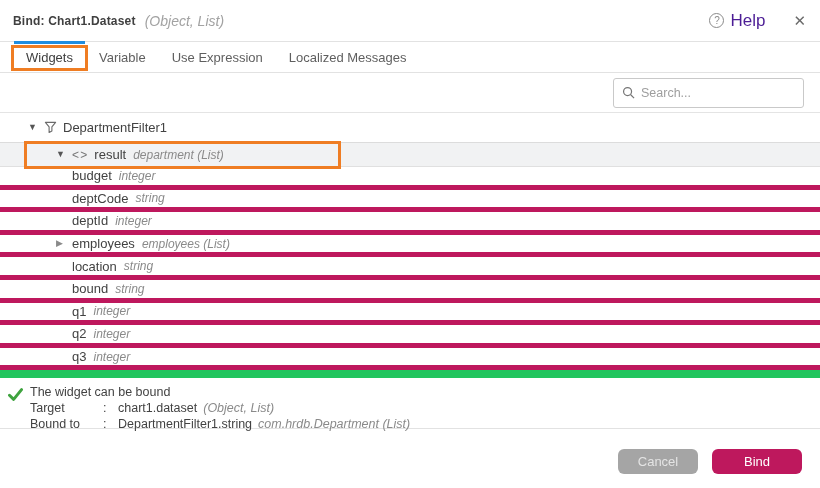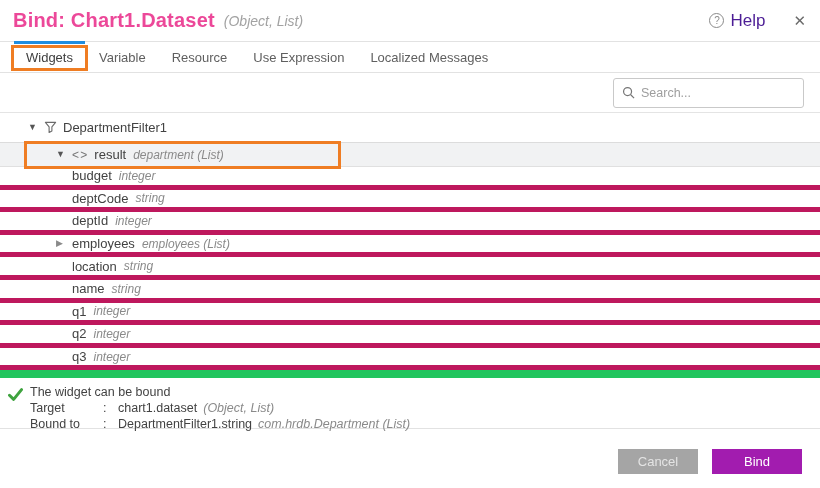--- a/index.html
+++ b/index.html
@@ -2,21 +2,21 @@
 <html><head>
 <meta charset="utf-8">
 <style>
   * { box-sizing: border-box; margin: 0; padding: 0; }
   html,body { width: 820px; height: 488px; background:#fff; }
   body { font-family: "Liberation Sans", sans-serif; color:#424242; overflow:hidden; }
   .dialog { width:820px; height:488px; background:#ffffff; position:relative; display:flex; flex-direction:column; }
 
   
   .hdr { height:41px; display:flex; align-items:center; padding:0 14px 0 13px; }
-  .hdr-title { font-size:20px; font-weight:600; color:#ec4899; letter-spacing:.2px; }
+  .hdr-title { font-size:12px; font-weight:600; color:#404040; letter-spacing:.2px; }
   .hdr-subtitle { font-size:14px; font-style:italic; color:#a2a2a2; margin-left:9px; }
   .hdr-right { margin-left:auto; display:flex; align-items:center; gap:10px; }
   .help-wrap { display:flex; align-items:center; gap:6px; cursor:pointer; }
   .help-circle { width:15px; height:15px; border:1.3px solid #8a8a8a; border-radius:50%; color:#8a8a8a;
                  font-size:10px; display:flex; align-items:center; justify-content:center; line-height:1; }
   .help-text { font-size:17px; color:#4c1d95; }
   .close-x { font-size:15px; color:#6b6b6b; margin-left:18px; cursor:pointer; line-height:1; }
 
   
   .tabs { height:32px; border-top:1px solid #e2e2e2; border-bottom:1px solid #e2e2e2;
@@ -57,24 +57,24 @@
   .check { position:absolute; left:8px; top:9px; }
   .status-line { margin-left:30px; font-size:12.5px; line-height:16px; color:#424242; }
   .status-label { display:inline-block; width:73px; }
   .status-colon { display:inline-block; width:15px; color:#424242; }
   .status-value {}
   .status-type { font-style:italic; color:#8a8a8a; margin-left:6px; }
 
   
   .footer { border-top:1px solid #e2e2e2; flex:1; display:flex; justify-content:flex-end;
             align-items:flex-start; gap:14px; padding:20px 18px 0 0; }
-  .btn { height:25px; border:none; border-radius:0; font-size:13px; cursor:pointer;
+  .btn { height:25px; border:none; border-radius:6px; font-size:13px; cursor:pointer;
          font-family:"Liberation Sans", sans-serif; }
   .btn-cancel { width:80px; background:#a5a5a5; color:#e4e4e4; }
-  .btn-bind { width:90px; background:#a21caf; color:#ffffff; }
+  .btn-bind { width:90px; background:#be185d; color:#ffffff; }
 </style>
 </head>
 <body>
 
 <div class="dialog">
 
   <div class="hdr">
     <span class="hdr-title">Bind: Chart1.Dataset</span>
     <span class="hdr-subtitle">(Object, List)</span>
     <span class="hdr-right">
@@ -82,21 +82,20 @@
         <span class="help-circle">?</span>
         <span class="help-text">Help</span>
       </span>
       <span class="close-x">✕</span>
     </span>
   </div>
 
   <div class="tabs">
     <div class="tab active annotated">Widgets</div>
     <div class="tab">Variable</div>
-    <div class="tab">Resource</div>
     <div class="tab">Use Expression</div>
     <div class="tab">Localized Messages</div>
   </div>
 
   <div class="toolbar">
     <div class="search-box">
       <svg width="13" height="13" viewBox="0 0 14 14">
         <circle cx="6" cy="6" r="4.3" fill="none" stroke="#757575" stroke-width="1.3"></circle>
         <line x1="9.4" y1="9.4" x2="13" y2="13" stroke="#757575" stroke-width="1.3"></line>
       </svg>
@@ -144,21 +143,21 @@
       <span>employees</span>
       <span class="type">employees (List)</span>
     </div>
     <div class="trow trow-field">
       <span class="expander"></span>
       <span>location</span>
       <span class="type">string</span>
     </div>
     <div class="trow trow-field">
       <span class="expander"></span>
-      <span>name</span>
+      <span>bound</span>
       <span class="type">string</span>
     </div>
     <div class="trow trow-field">
       <span class="expander"></span>
       <span>q1</span>
       <span class="type">integer</span>
     </div>
     <div class="trow trow-field">
       <span class="expander"></span>
       <span>q2</span>

